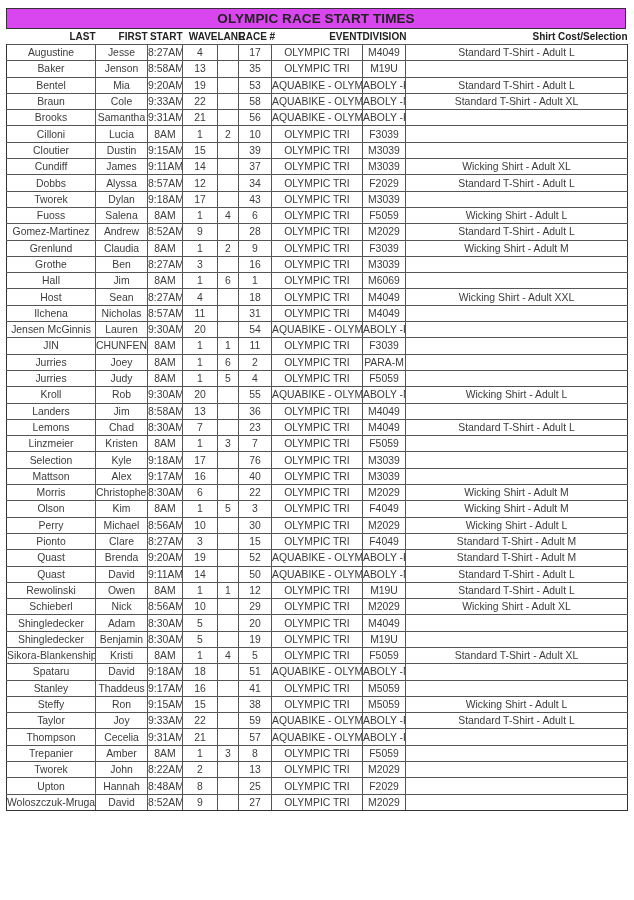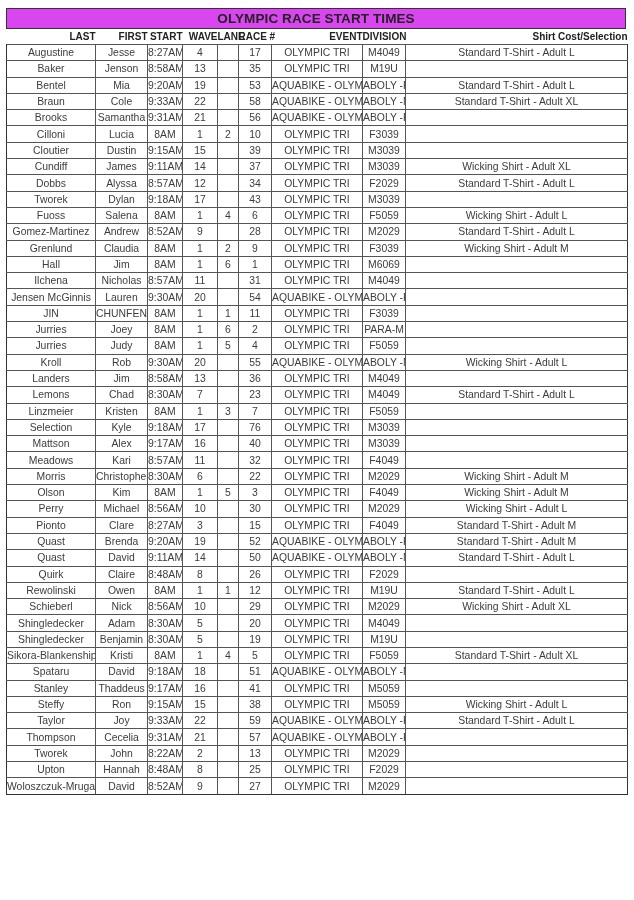--- a/index.html
+++ b/index.html
@@ -205,29 +205,51 @@
         <td>Claudia</td>
         <td>8AM</td>
         <td>1</td>
         <td>2</td>
         <td>9</td>
         <td>OLYMPIC TRI</td>
         <td>F3039</td>
         <td>Wicking Shirt - Adult M</td>
       </tr>
       <tr>
+        <td>Grothe</td>
+        <td>Ben</td>
+        <td>8:27AM</td>
+        <td>3</td>
+        <td></td>
+        <td>16</td>
+        <td>OLYMPIC TRI</td>
+        <td>M3039</td>
+        <td></td>
+      </tr>
+      <tr>
         <td>Hall</td>
         <td>Jim</td>
         <td>8AM</td>
         <td>1</td>
         <td>6</td>
         <td>1</td>
         <td>OLYMPIC TRI</td>
         <td>M6069</td>
         <td></td>
+      </tr>
+      <tr>
+        <td>Host</td>
+        <td>Sean</td>
+        <td>8:27AM</td>
+        <td>4</td>
+        <td></td>
+        <td>18</td>
+        <td>OLYMPIC TRI</td>
+        <td>M4049</td>
+        <td>Wicking Shirt - Adult XXL</td>
       </tr>
       <tr>
         <td>Ilchena</td>
         <td>Nicholas</td>
         <td>8:57AM</td>
         <td>11</td>
         <td></td>
         <td>31</td>
         <td>OLYMPIC TRI</td>
         <td>M4049</td>
@@ -337,31 +359,20 @@
         <td>Alex</td>
         <td>9:17AM</td>
         <td>16</td>
         <td></td>
         <td>40</td>
         <td>OLYMPIC TRI</td>
         <td>M3039</td>
         <td></td>
       </tr>
       <tr>
-        <td>Meadows</td>
-        <td>Kari</td>
-        <td>8:57AM</td>
-        <td>11</td>
-        <td></td>
-        <td>32</td>
-        <td>OLYMPIC TRI</td>
-        <td>F4049</td>
-        <td></td>
-      </tr>
-      <tr>
         <td>Morris</td>
         <td>Christopher</td>
         <td>8:30AM</td>
         <td>6</td>
         <td></td>
         <td>22</td>
         <td>OLYMPIC TRI</td>
         <td>M2029</td>
         <td>Wicking Shirt - Adult M</td>
       </tr>
@@ -414,31 +425,20 @@
         <td>David</td>
         <td>9:11AM</td>
         <td>14</td>
         <td></td>
         <td>50</td>
         <td>AQUABIKE - OLYMPIC</td>
         <td>ABOLY -M</td>
         <td>Standard T-Shirt - Adult L</td>
       </tr>
       <tr>
-        <td>Quirk</td>
-        <td>Claire</td>
-        <td>8:48AM</td>
-        <td>8</td>
-        <td></td>
-        <td>26</td>
-        <td>OLYMPIC TRI</td>
-        <td>F2029</td>
-        <td></td>
-      </tr>
-      <tr>
         <td>Rewolinski</td>
         <td>Owen</td>
         <td>8AM</td>
         <td>1</td>
         <td>1</td>
         <td>12</td>
         <td>OLYMPIC TRI</td>
         <td>M19U</td>
         <td>Standard T-Shirt - Adult L</td>
       </tr>
@@ -535,20 +535,31 @@
         <td>Cecelia</td>
         <td>9:31AM</td>
         <td>21</td>
         <td></td>
         <td>57</td>
         <td>AQUABIKE - OLYMPIC</td>
         <td>ABOLY -F</td>
         <td></td>
       </tr>
       <tr>
+        <td>Trepanier</td>
+        <td>Amber</td>
+        <td>8AM</td>
+        <td>1</td>
+        <td>3</td>
+        <td>8</td>
+        <td>OLYMPIC TRI</td>
+        <td>F5059</td>
+        <td></td>
+      </tr>
+      <tr>
         <td>Tworek</td>
         <td>John</td>
         <td>8:22AM</td>
         <td>2</td>
         <td></td>
         <td>13</td>
         <td>OLYMPIC TRI</td>
         <td>M2029</td>
         <td></td>
       </tr>

